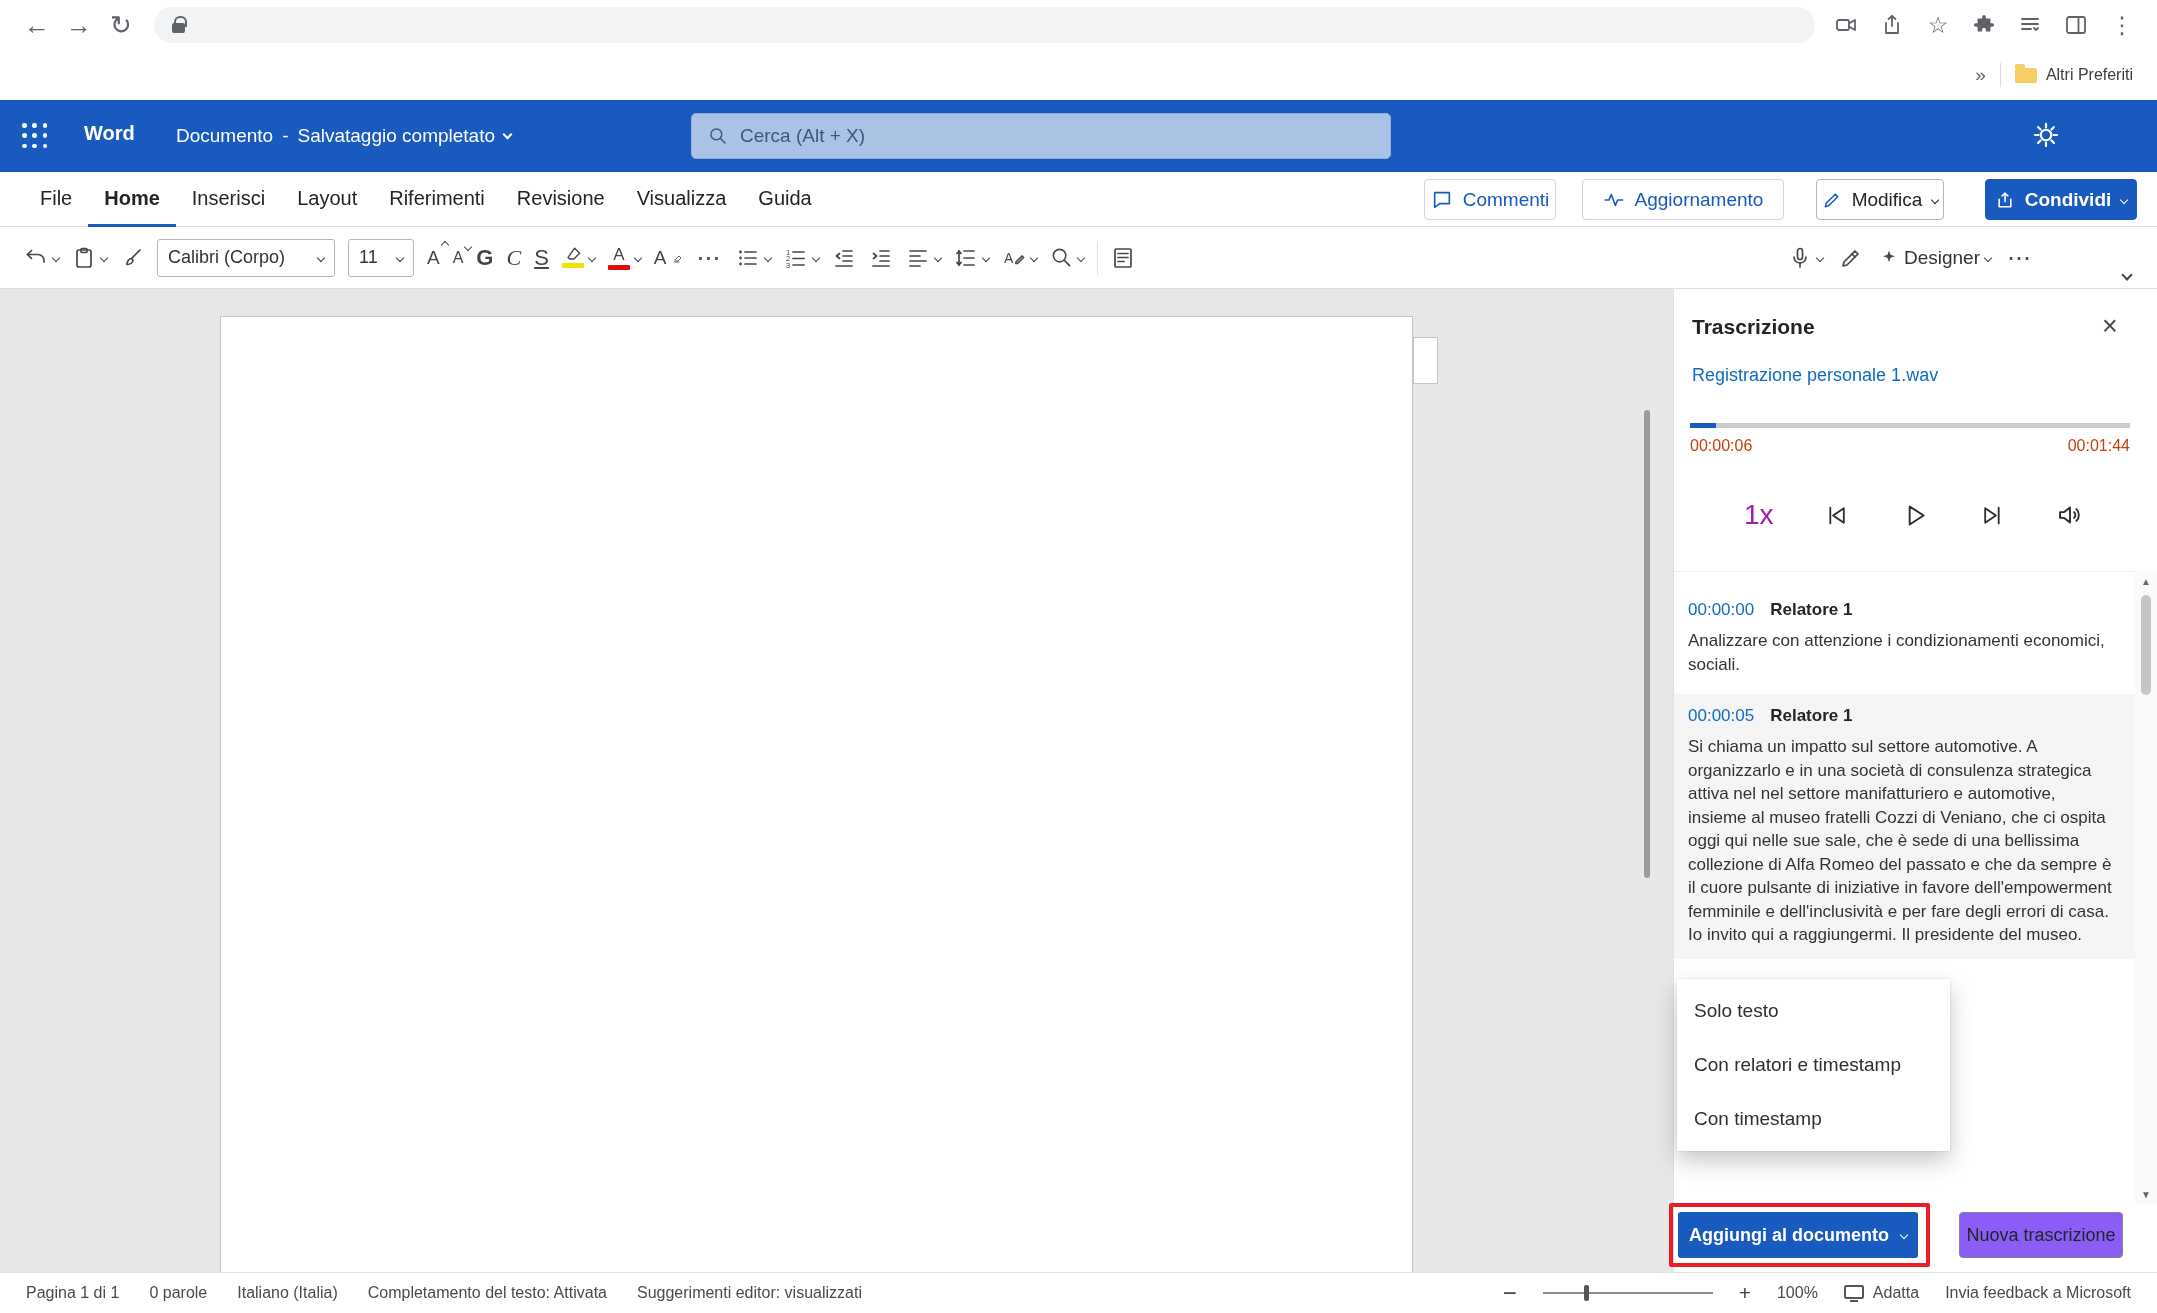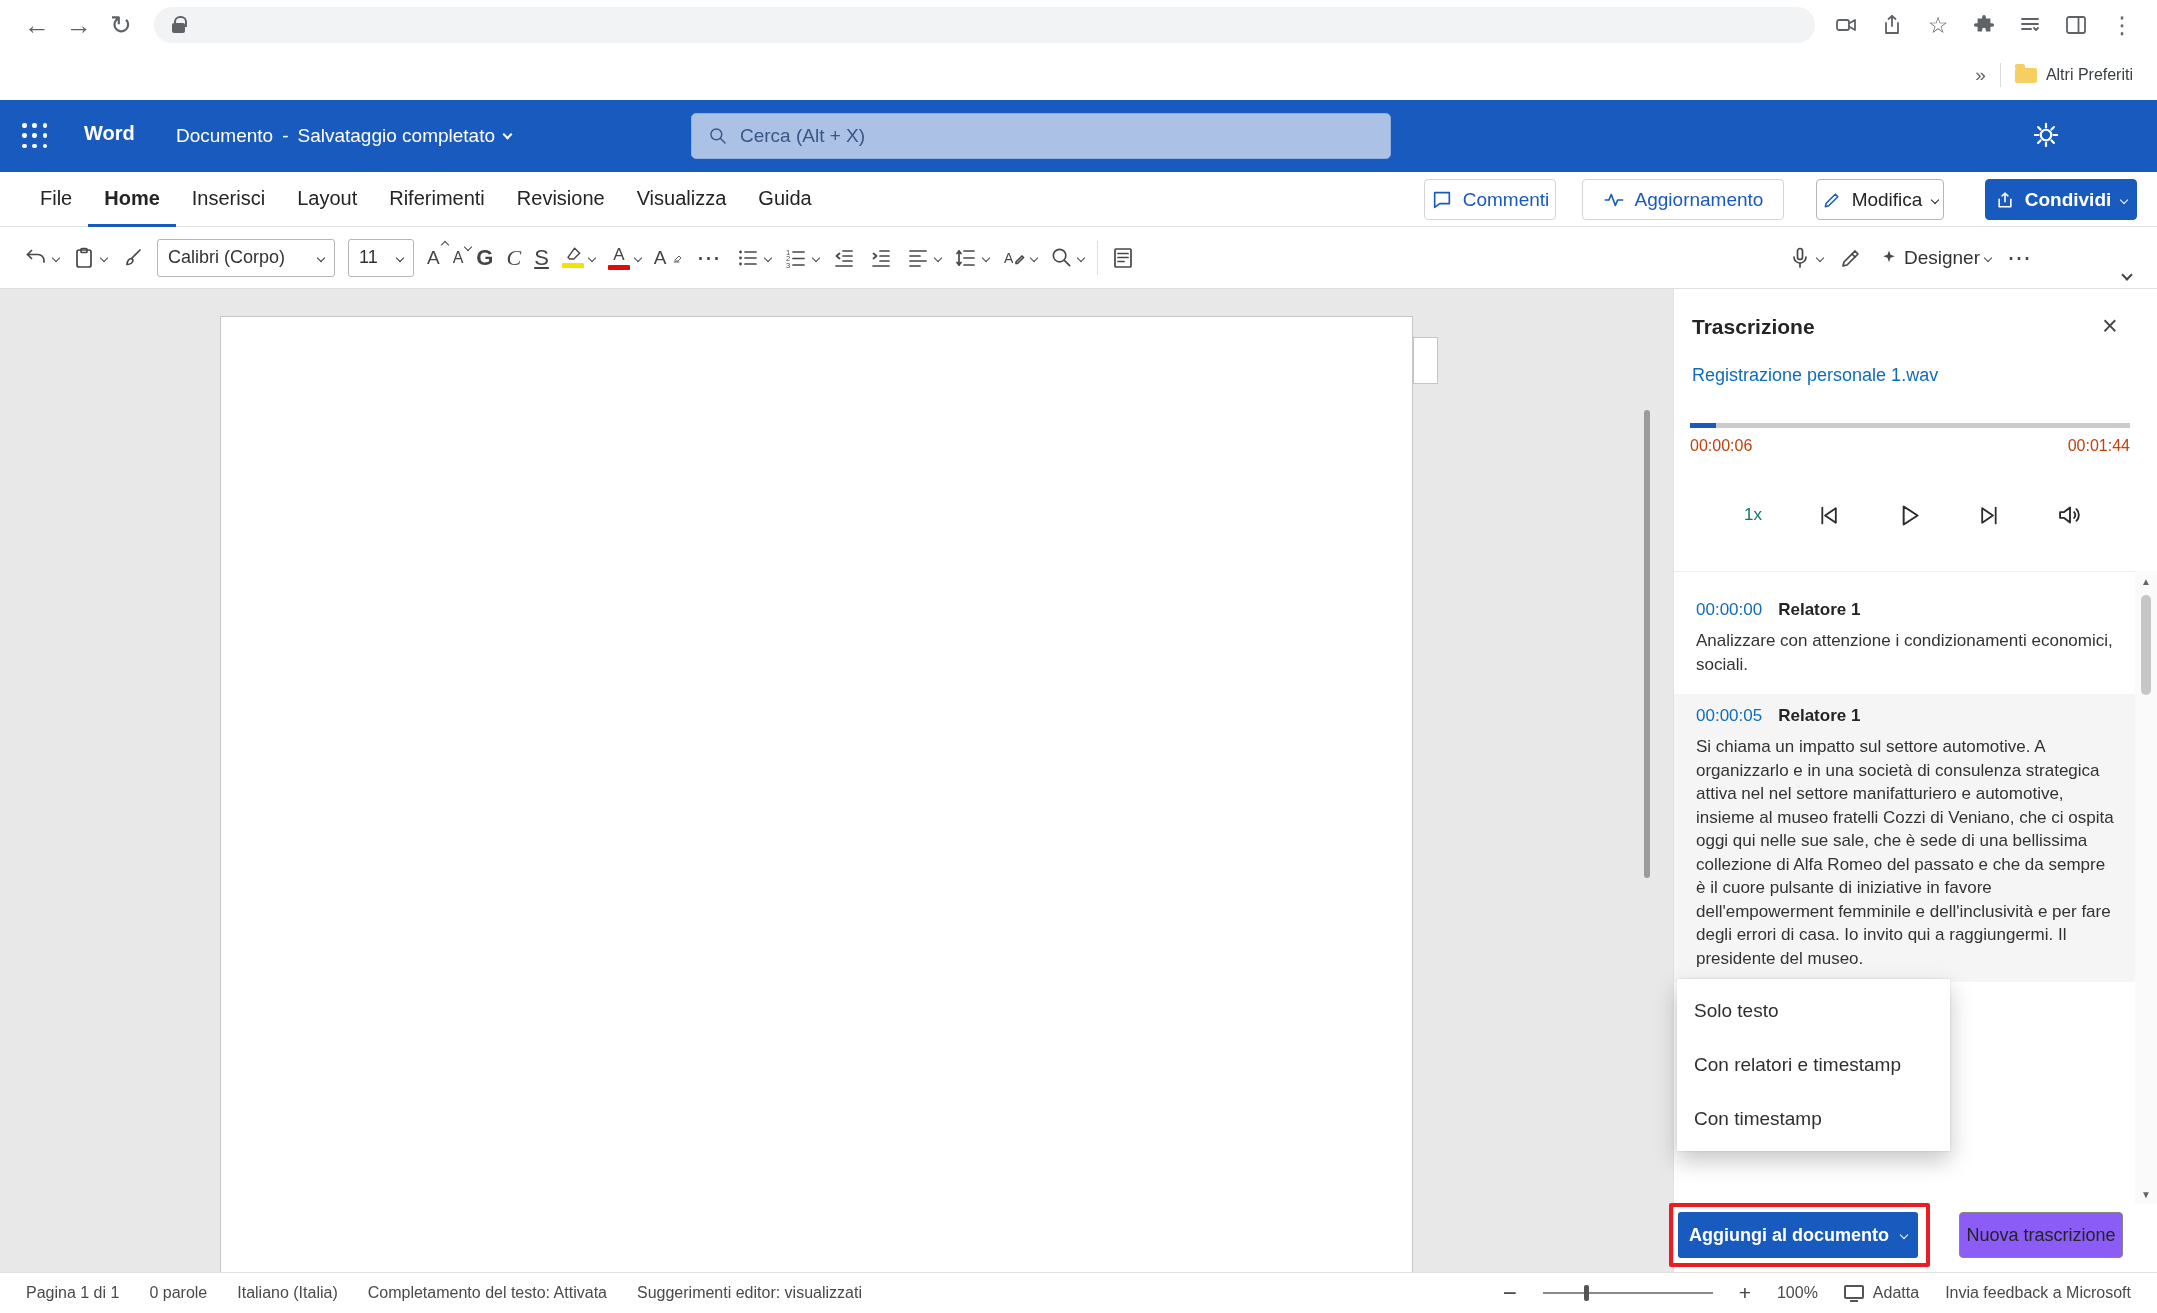--- a/index.html
+++ b/index.html
@@ -78,23 +78,23 @@
 
   
   .panel{left:1673px;top:289px;width:484px;height:983px;background:#fff;border-left:1px solid #e1e1e1;overflow:visible}
   .ptitle{position:absolute;left:18px;top:26px;font-size:21px;font-weight:700;color:#242424}
   .pclose{position:absolute;right:30px;top:20px;font-size:27px;color:#484848;width:34px;height:34px;display:flex;align-items:center;justify-content:center}
   .pfile{position:absolute;left:18px;top:76px;font-size:18px;color:#0f6cbd}
   .pprog{position:absolute;left:16px;top:134px;width:440px;height:5px;background:#cbcbcb}
   .pprog .fill{height:5px;background:#185abd;width:26px}
   .ptimes{position:absolute;left:16px;top:148px;width:440px;display:flex;justify-content:space-between;font-size:16px;color:#c2410c}
   .pctrl{position:absolute;left:70px;top:206px;width:340px;height:40px;display:flex;align-items:center;justify-content:space-between}
-  .pspeed{font-size:17px;color:#0f766e}
+  .pspeed{font-size:28px;color:#a21caf}
   .ptrans{position:absolute;left:0;top:282px;width:462px;height:633px;overflow:hidden;border-top:1px solid #efefef;padding-top:16px}
-  .entry{padding:12px 20px 12px 22px;margin-bottom:6px}
+  .entry{padding:12px 20px 12px 14px;margin-bottom:6px}
   .entry.alt{background:#f5f5f5}
   .ehead{display:flex;align-items:baseline;gap:16px}
   .etime{font-size:17px;color:#0f6cbd}
   .espeaker{font-size:17px;font-weight:700;color:#242424}
   .etext{margin-top:9px;font-size:17px;line-height:23.5px;color:#333}
   .pscroll{position:absolute;right:0;top:282px;width:22px;height:633px;background:#fafafa}
   .pscroll .arr{position:absolute;left:0;width:22px;height:20px;display:flex;align-items:center;justify-content:center;font-size:10px;color:#666}
   .pscroll .thumb{position:absolute;left:6px;top:24px;width:10px;height:100px;background:#c6c6c6;border-radius:5px}
   .pmenu{position:absolute;left:3px;top:690px;width:273px;background:#fff;box-shadow:0 10px 22px rgba(0,0,0,.22),0 0 2px rgba(0,0,0,.14);padding:5px 0;z-index:5}
   .pmi{height:54px;display:flex;align-items:center;padding-left:17px;font-size:19px;color:#2f2f2f}

